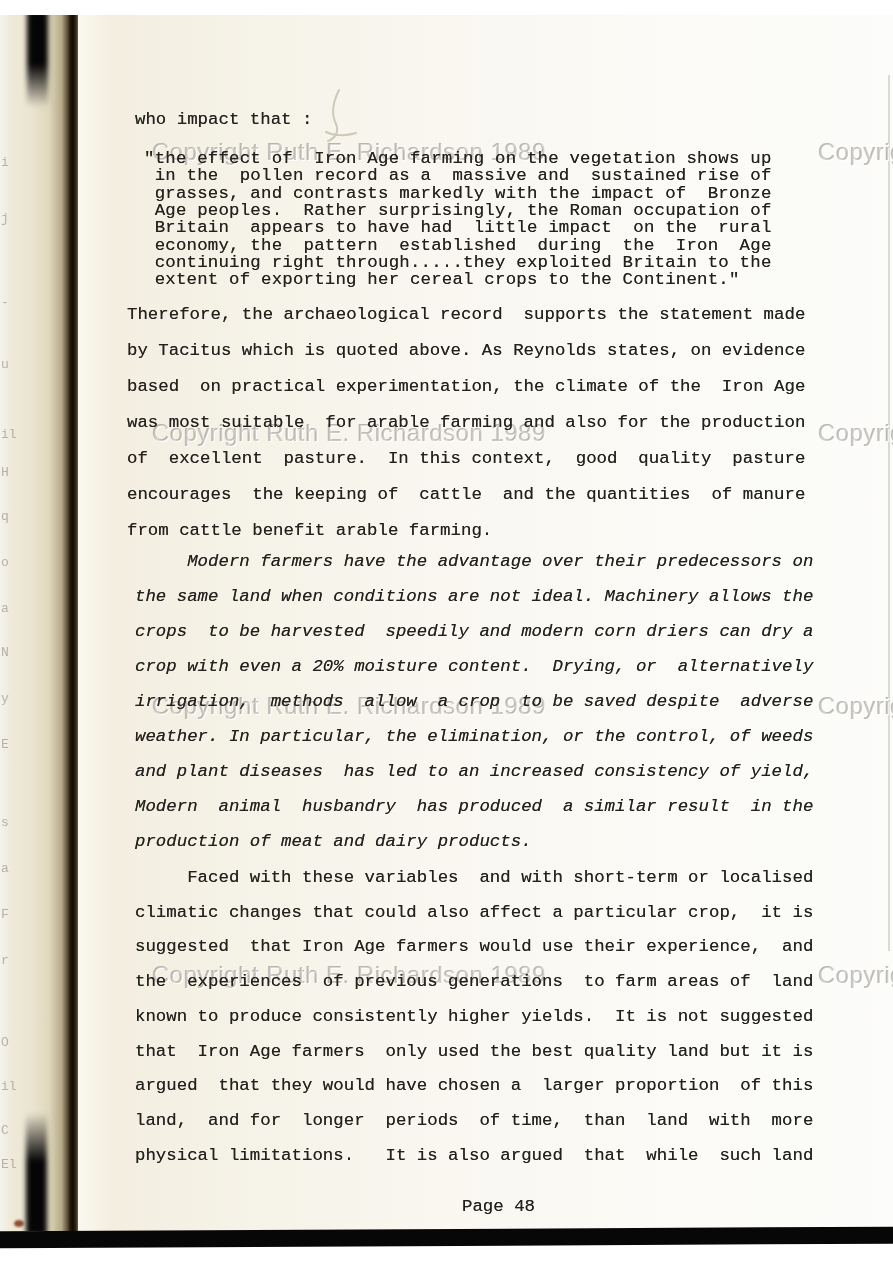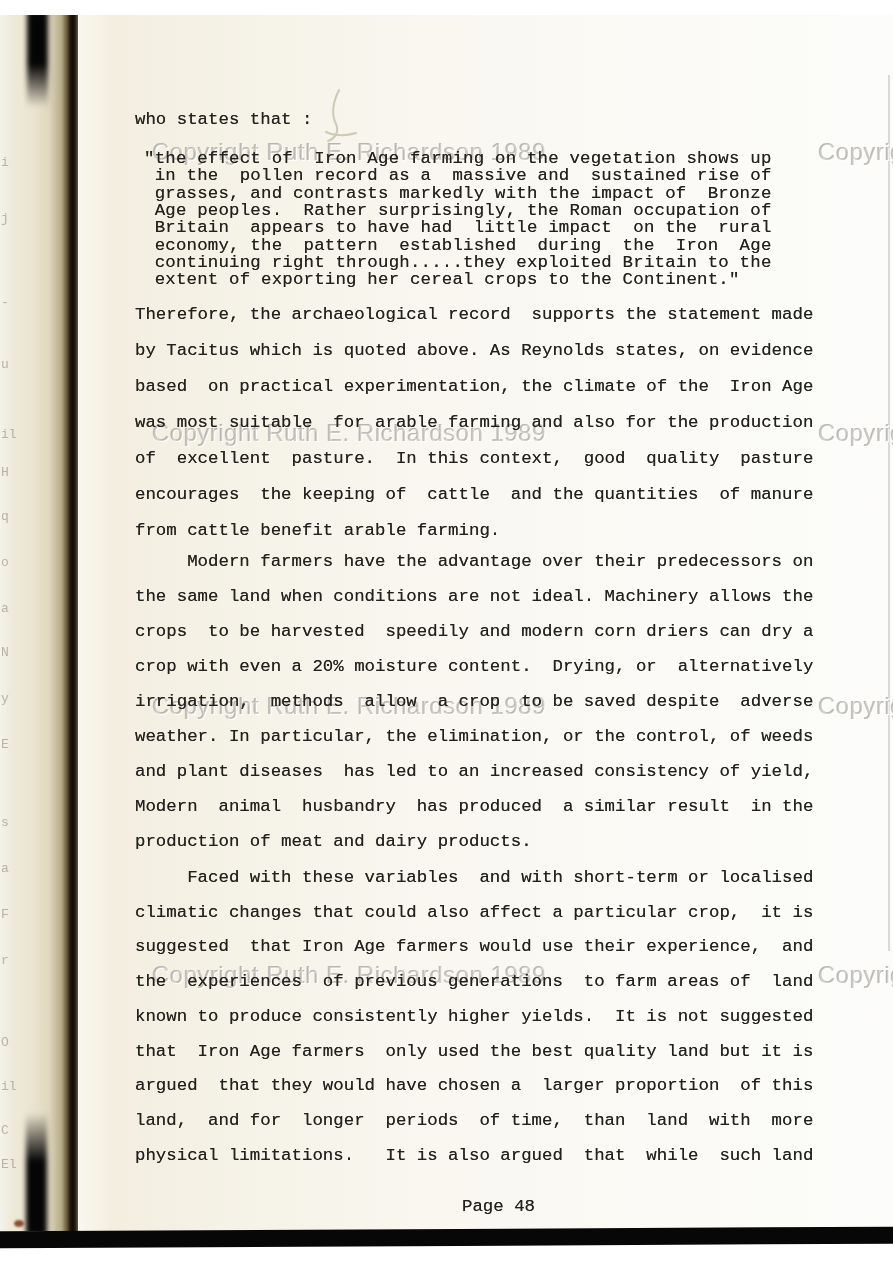--- a/index.html
+++ b/index.html
@@ -49,22 +49,22 @@
   
   .tw{
     position:absolute;z-index:3;white-space:pre;
     font-family:"Liberation Mono","DejaVu Sans Mono",monospace;
     font-size:17.4px;color:#23211d;
     text-shadow:0 0 .6px rgba(35,33,29,.7);
   }
   .tw .line{white-space:pre;}
   .who-line{left:135px;top:111px;line-height:18px;}
   .quote-block{left:144px;top:150px;line-height:17.35px;letter-spacing:.2px;}
-  .para-1{left:135px;top:297px;line-height:36px;}
-  .para-2{left:135px;top:544px;line-height:35px;}
+  .para-1{left:127px;top:297px;line-height:36px;}
+  .para-2{left:135px;top:544px;line-height:35px;font-style:italic;}
   .para-3{left:135px;top:861px;line-height:34.7px;}
   .page-number{left:462px;top:1197px;line-height:20px;}
   
   .wm-row{position:absolute;left:0;width:100%;height:26px;z-index:2;}
   .wm{
     position:absolute;top:0;white-space:pre;
     font-family:"Liberation Sans","DejaVu Sans",sans-serif;
     font-size:24px;letter-spacing:.5px;
     color:rgba(158,154,146,.48);
     text-shadow:1px 1px 0 rgba(255,255,255,.95),-0.5px -0.5px 0 rgba(120,117,110,.30);
@@ -131,21 +131,21 @@
 </div>
 <div class="wm-row wm-row-3">
   <span class="wm wm-left">Copyright Ruth E. Richardson 1989</span>
   <span class="wm wm-right">Copyrig</span>
 </div>
 <div class="wm-row wm-row-4">
   <span class="wm wm-left">Copyright Ruth E. Richardson 1989</span>
   <span class="wm wm-right">Copyrig</span>
 </div>
 
-<div class="tw who-line">who states that :</div>
+<div class="tw who-line">who impact that :</div>
 
 <div class="tw quote-block"><div class="line">"the effect of  Iron Age farming on the vegetation shows up</div><div class="line"> in the  pollen record as a  massive and  sustained rise of</div><div class="line"> grasses, and contrasts markedly with the impact of  Bronze</div><div class="line"> Age peoples.  Rather surprisingly, the Roman occupation of</div><div class="line"> Britain  appears to have had  little impact  on the  rural</div><div class="line"> economy, the  pattern  established  during  the  Iron  Age</div><div class="line"> continuing right through.....they exploited Britain to the</div><div class="line"> extent of exporting her cereal crops to the Continent."</div></div>
 
 <div class="tw para-1"><div class="line">Therefore, the archaeological record  supports the statement made</div><div class="line">by Tacitus which is quoted above. As Reynolds states, on evidence</div><div class="line">based  on practical experimentation, the climate of the  Iron Age</div><div class="line">was most suitable  for arable farming and also for the production</div><div class="line">of  excellent  pasture.  In this context,  good  quality  pasture</div><div class="line">encourages  the keeping of  cattle  and the quantities  of manure</div><div class="line">from cattle benefit arable farming.</div></div>
 
 <div class="tw para-2"><div class="line">     Modern farmers have the advantage over their predecessors on</div><div class="line">the same land when conditions are not ideal. Machinery allows the</div><div class="line">crops  to be harvested  speedily and modern corn driers can dry a</div><div class="line">crop with even a 20% moisture content.  Drying, or  alternatively</div><div class="line">irrigation,  methods  allow  a crop  to be saved despite  adverse</div><div class="line">weather. In particular, the elimination, or the control, of weeds</div><div class="line">and plant diseases  has led to an increased consistency of yield,</div><div class="line">Modern  animal  husbandry  has produced  a similar result  in the</div><div class="line">production of meat and dairy products.</div></div>
 
 <div class="tw para-3"><div class="line">     Faced with these variables  and with short-term or localised</div><div class="line">climatic changes that could also affect a particular crop,  it is</div><div class="line">suggested  that Iron Age farmers would use their experience,  and</div><div class="line">the  experiences  of previous generations  to farm areas of  land</div><div class="line">known to produce consistently higher yields.  It is not suggested</div><div class="line">that  Iron Age farmers  only used the best quality land but it is</div><div class="line">argued  that they would have chosen a  larger proportion  of this</div><div class="line">land,  and for  longer  periods  of time,  than  land  with  more</div><div class="line">physical limitations.   It is also argued  that  while  such land</div></div>
 
 <div class="tw page-number">Page 48</div>

